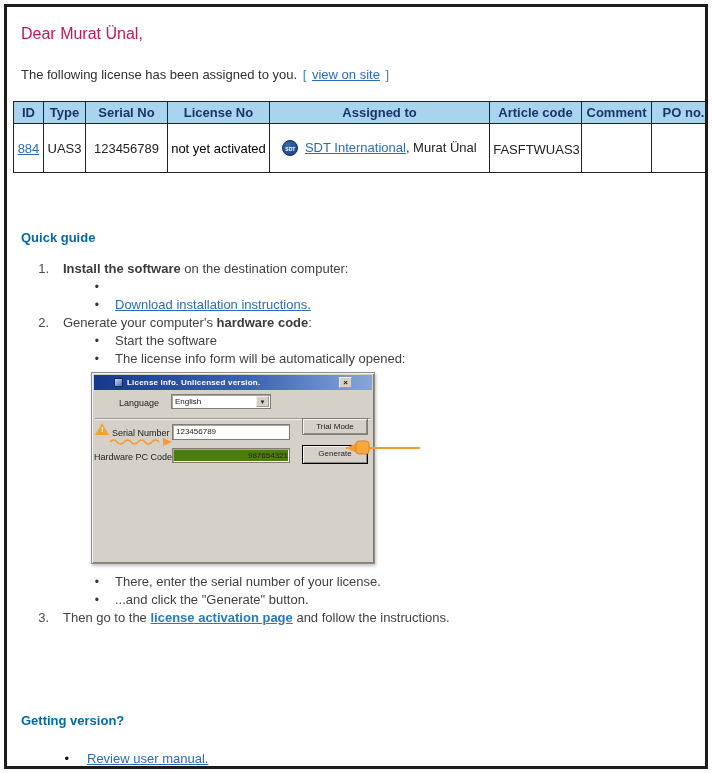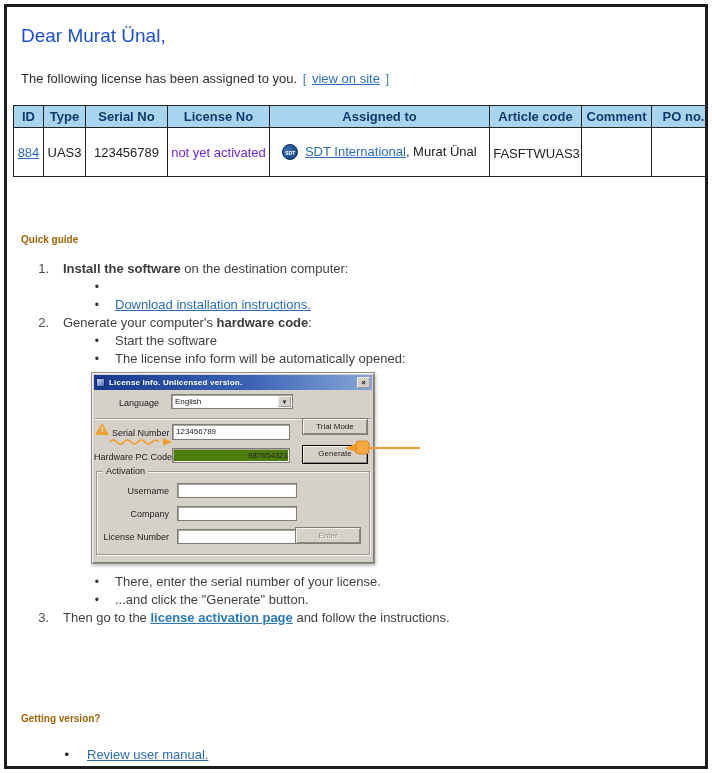--- a/index.html
+++ b/index.html
@@ -2,64 +2,64 @@
 <html><head>
 <meta charset="utf-8">
 <style>
   * { margin:0; padding:0; box-sizing:border-box; }
   html,body { background:#ffffff; }
   body { font-family:"Liberation Sans", sans-serif; color:#3f3f3f; }
 
   .page { position:relative; width:712px; height:773px; background:#fff; overflow:hidden; }
   .frame { position:absolute; inset:4px; border:3px solid #1c1c1c; background:#fff; padding:12px 4px 0 4px; overflow:hidden; }
 
-  .greeting { margin:6px 0 0 10px; font-size:19px; color:#1d4ed8; }
+  .greeting { margin:6px 0 0 10px; font-size:16px; color:#be185d; }
   .intro { margin:24px 0 0 10px; font-size:13px; color:#2f2f2f; }
   .intro .bracket { color:#3e7fc1; margin:0 2px; }
   a.link { color:#2b6cb8; text-decoration:underline; cursor:pointer; }
 
   table.lic { border-collapse:collapse; margin:19px 0 0 2px; table-layout:fixed; width:702px; }
   table.lic th, table.lic td { border:1.5px solid #222; font-size:13px; overflow:hidden; white-space:nowrap; }
   table.lic th { background:#a9d4ee; color:#15376b; font-weight:bold; height:22px; text-align:center; }
   table.lic td { height:49px; text-align:center; vertical-align:middle; color:#222; }
   td.alignleft { text-align:left; padding-left:2px; vertical-align:top; padding-top:2px; }
-  .status-light { color:#6d28d9; }
+  .status-light { color:#000000; }
   .sdt-circle { display:inline-block; width:16px; height:16px; border-radius:50%;
     background:radial-gradient(circle at 35% 35%, #3a6fb0, #123c7a); color:#fff; font-size:5px; font-weight:bold;
     line-height:16px; text-align:center; vertical-align:middle; margin-right:3px; border:1px solid #0d2d5e; }
 
-  .section-title { font-size:10px; font-weight:bold; color:#a16207; margin-left:10px; }
+  .section-title { font-size:13px; font-weight:bold; color:#0369a1; margin-left:10px; }
   .qg-title { margin-top:57px; }
   .gs-title { margin-top:86px; }
 
   .steps { margin-top:15px; font-size:13px; }
   .row { display:flex; line-height:18px; }
   .num { width:52px; text-align:right; padding-right:14px; flex:0 0 52px; color:#4a4a4a; }
   .bul { width:104px; text-align:right; padding-right:16px; flex:0 0 104px; color:#333; font-size:12px; }
   .step-text b { color:#3c3c3c; }
   a.steplink { color:#2b6cb8; text-decoration:underline; }
   a.biglink { color:#2a7ab9; font-weight:bold; text-decoration:underline; }
 
   
   .dialog-wrap { margin:4px 0 6px 80px; position:relative; width:284px; height:192px; }
   .dialog { position:absolute; inset:0; background:#d5d1c8; border:1px solid #8f8d86;
     box-shadow:inset 1px 1px 0 #f4f2ee, inset -1px -1px 0 #7e7c76, 1px 2px 3px rgba(0,0,0,.25); }
   .titlebar { position:absolute; top:2px; left:2px; right:2px; height:15px;
     background:linear-gradient(90deg,#16398f 0%, #3a62b4 55%, #87a6d8 100%);
-    display:flex; align-items:center; padding:0 2px; }
+    display:flex; align-items:center; padding:0 20px; }
   .title-ico { width:9px; height:9px; background:linear-gradient(135deg,#cfd8ec,#4f6fb4); border:1px solid #0e2a6b; flex:0 0 9px; }
   .title-text { color:#fff; font-size:8px; font-weight:bold; margin-left:4px; white-space:nowrap; letter-spacing:.2px; }
   .close-btn { margin-left:auto; width:13px; height:11px; background:#d5d1c8; border:1px outset #f0eee8;
     font-size:8px; line-height:9px; text-align:center; color:#111; font-weight:bold; }
 
   .dlg-label { position:absolute; font-size:9px; color:#1d1d1d; white-space:nowrap; }
   .sunken { position:absolute; background:#fff; border:1px solid #7f7d76;
     box-shadow:inset 1px 1px 0 #a9a69e, inset -1px -1px 0 #fbfaf7; font-size:8px; color:#222; padding:2px 1px 0 3px; }
   .gray-field { background:#4d7c0f;text-align:right; }
-  .combo { position:absolute; left:79px; top:21px; width:122px; height:15px; background:#fff;
+  .combo { position:absolute; left:79px; top:21px; width:100px; height:15px; background:#fff;
     border:1px solid #7f7d76; box-shadow:inset 1px 1px 0 #a9a69e; font-size:8px; color:#111; padding:2px 0 0 3px; }
   .combo-arrow { position:absolute; right:1px; top:1px; bottom:1px; width:13px; background:#d5d1c8;
     border:1px outset #f0eee8; font-size:6px; line-height:11px; text-align:center; color:#222; }
   .sep { position:absolute; left:3px; right:3px; top:45px; height:2px; border-top:1px solid #9b988f; border-bottom:1px solid #f5f3ef; }
 
   .warn-tri { position:absolute; left:3px; top:50px; width:0; height:0;
     border-left:7px solid transparent; border-right:7px solid transparent; border-bottom:12px solid #f0a330; }
   .warn-excl { position:absolute; left:9px; top:52px; font-size:8px; font-weight:bold; color:#fff; z-index:2; }
 
   .dlg-btn { position:absolute; width:66px; height:17px; background:#d5d1c8; border:1px solid #7e7c76;
@@ -189,30 +189,20 @@
 
           <span class="dlg-label" style="left:2px; top:79px;">Hardware PC Code:</span>
           <div class="sunken gray-field" style="left:80px; top:75px; width:118px; height:15px;">987654321</div>
           <div class="dlg-btn default-btn" style="left:210px; top:72px;">Generate</div>
           <svg class="gen-arrow" width="90" height="18" viewBox="0 0 90 18">
             <line x1="12" y1="9" x2="86" y2="9" stroke="#f49c2d" stroke-width="2"></line>
             <path d="M12 9 l11 -5 v10 z" fill="#f49c2d"></path>
             <rect x="22" y="2" width="13" height="13" rx="3" fill="#f6a93f" stroke="#d9831f" stroke-width="1"></rect>
           </svg>
 
-          <div class="groupbox">
-            <span class="grouplegend">Activation</span>
-            <span class="dlg-label right-lab" style="top:14px;">Username</span>
-            <div class="sunken" style="left:80px; top:11px; width:120px; height:15px;"></div>
-            <span class="dlg-label right-lab" style="top:37px;">Company</span>
-            <div class="sunken" style="left:80px; top:34px; width:120px; height:15px;"></div>
-            <span class="dlg-label right-lab" style="top:60px;">License Number</span>
-            <div class="sunken" style="left:80px; top:57px; width:120px; height:15px;"></div>
-            <div class="dlg-btn disabled-btn" style="left:198px; top:55px;">Enter</div>
-          </div>
         </div>
       </div>
 
       <div class="after-list">
         <div class="row">
           <span class="bul">•</span>
           <span>There, enter the serial number of your license.</span>
         </div>
         <div class="row">
           <span class="bul">•</span>

